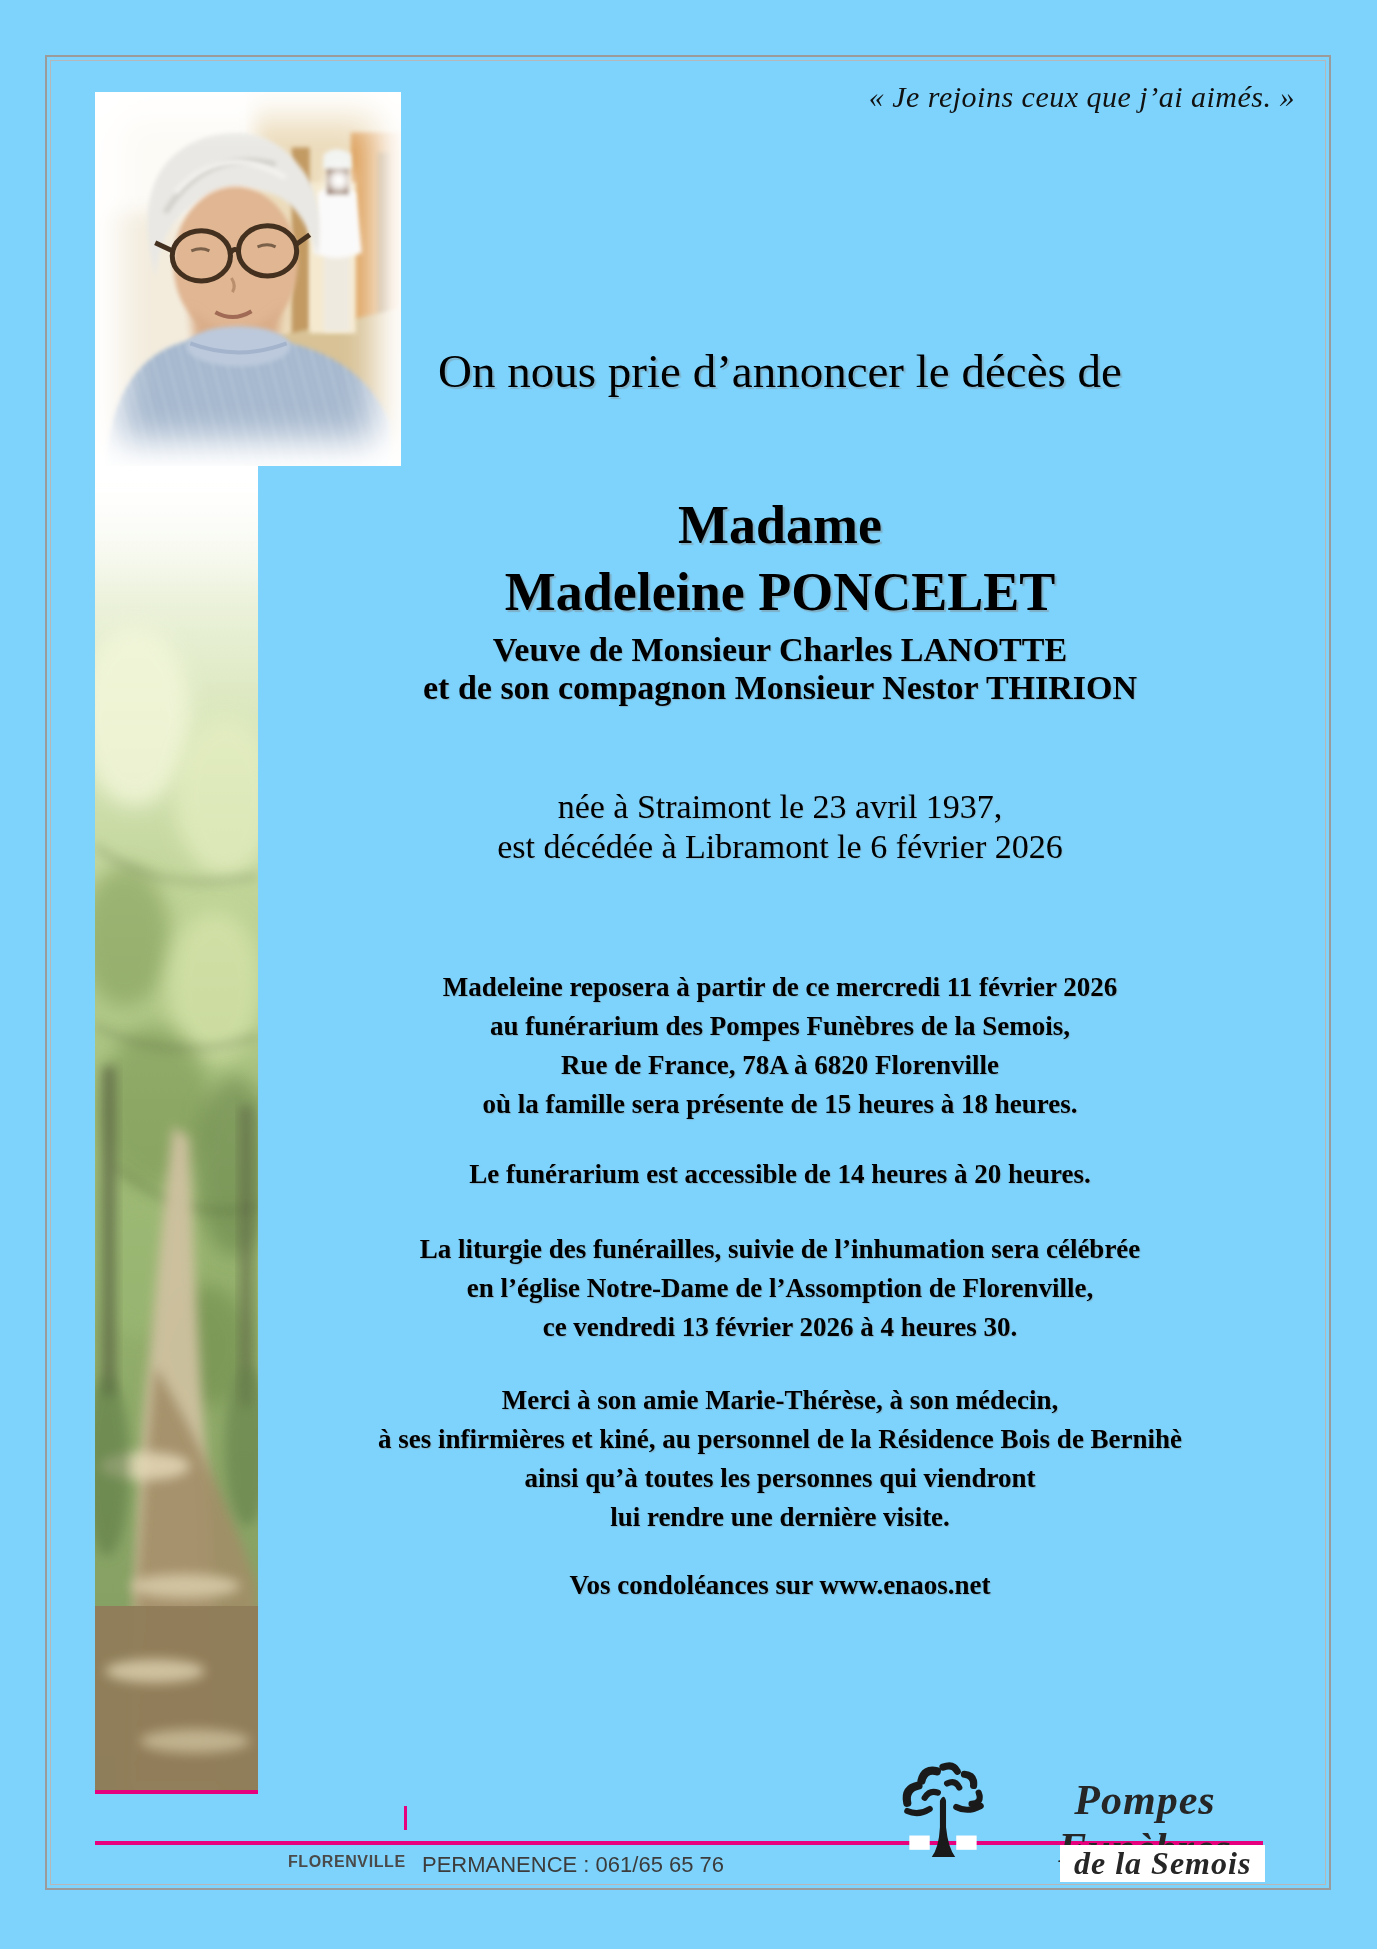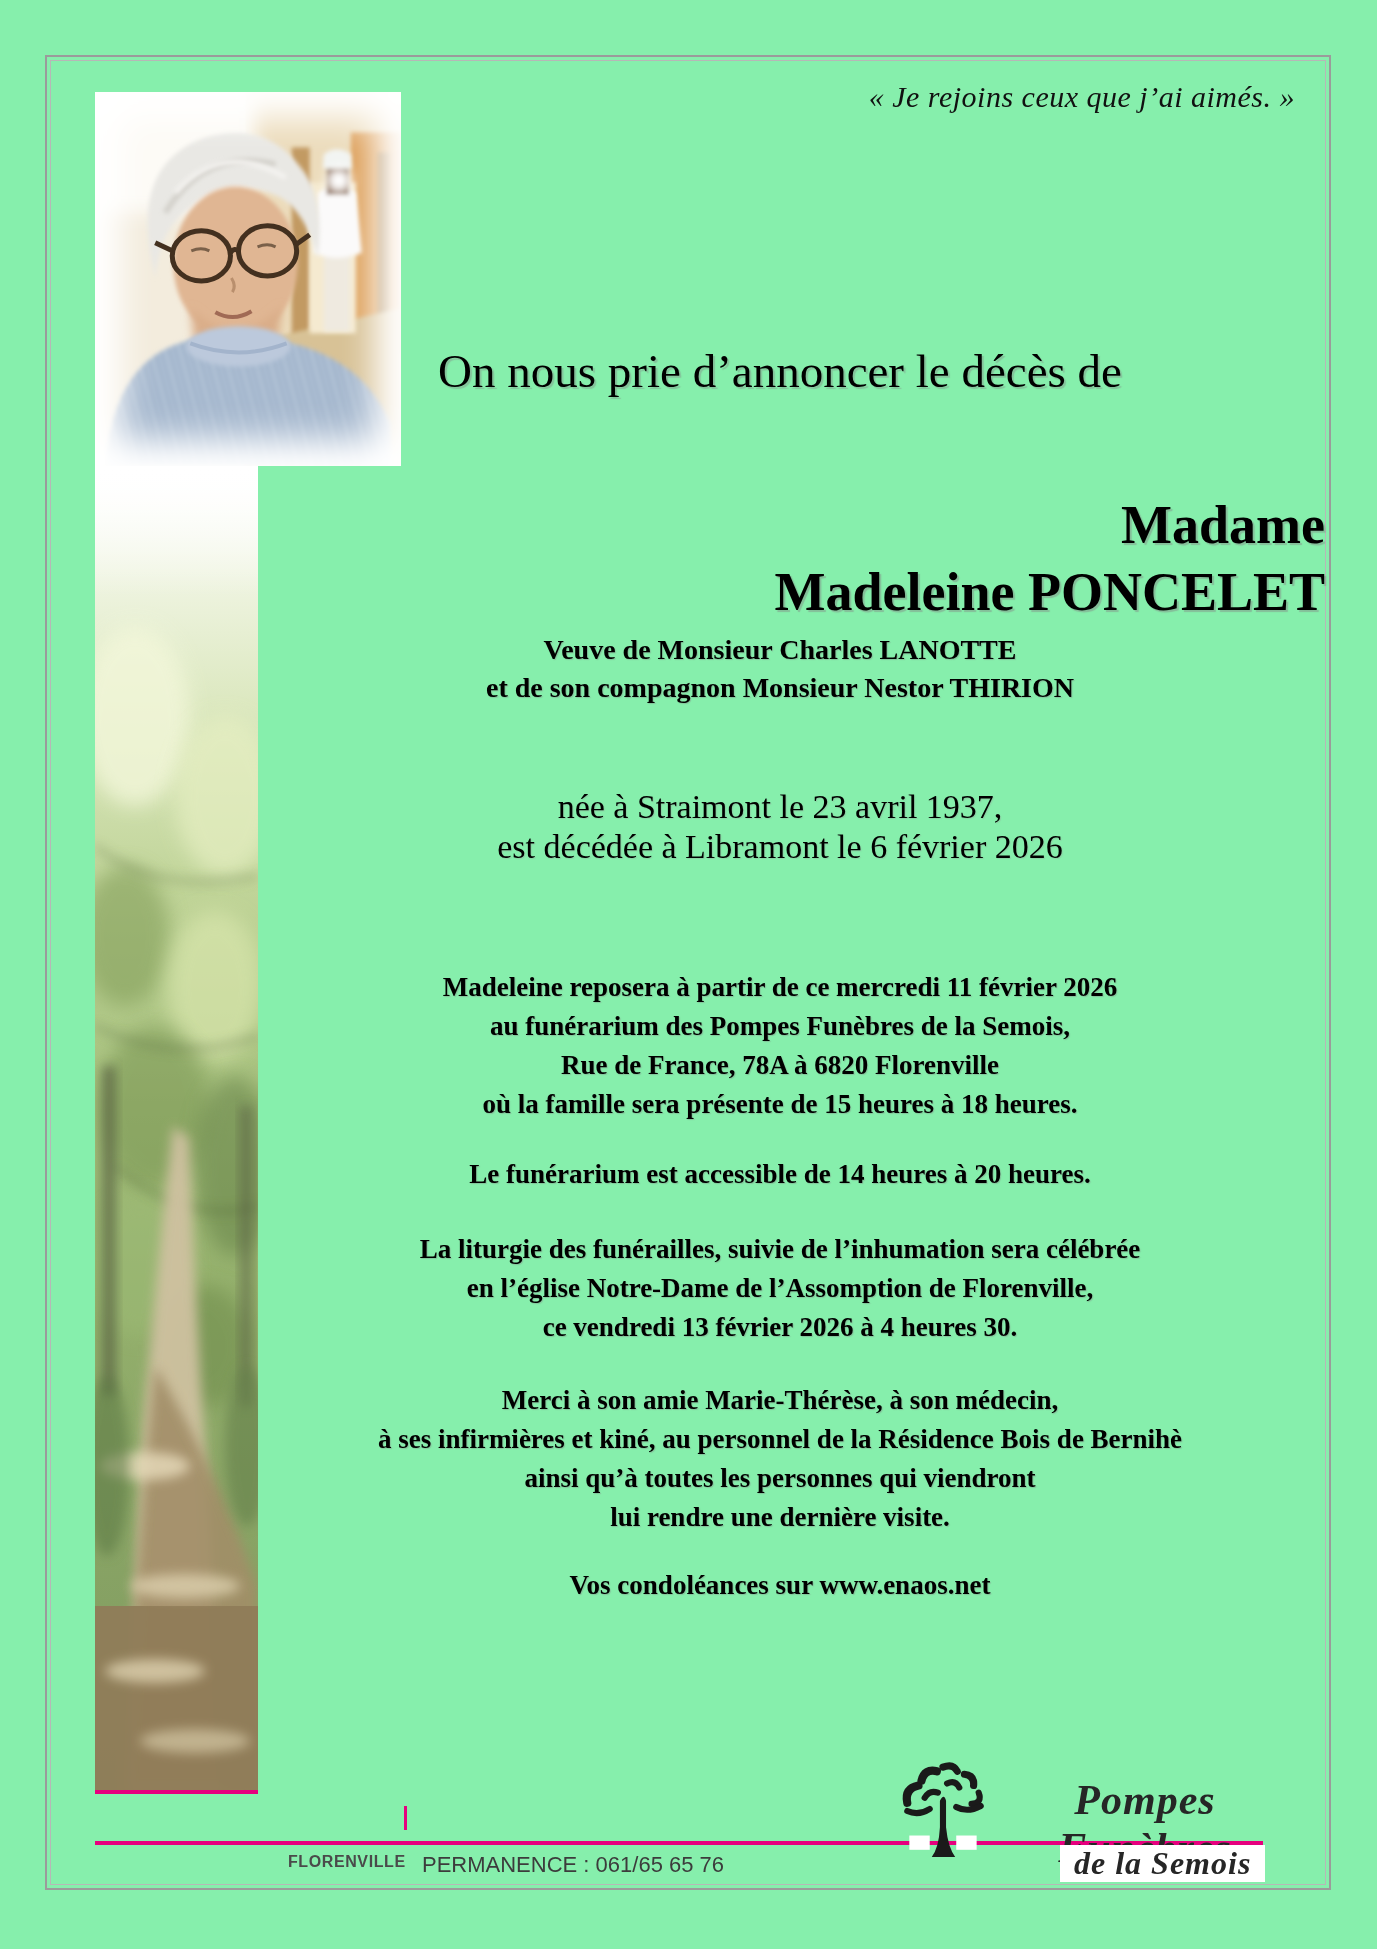--- a/index.html
+++ b/index.html
@@ -1,17 +1,17 @@
 <!DOCTYPE html>
 <html style="--accent: #e6007e;"><head>
 <meta charset="utf-8">
 <style>
   html,body{margin:0;padding:0;background:#fff;}
   .page{
-    position:relative;width:1377px;height:1949px;background:#86efac;
+    position:relative;width:1377px;height:1949px;background:#7dd3fc;
     font-family:"Liberation Serif","DejaVu Serif",serif;color:#000;overflow:hidden;
   }
   .border-outer{
     position:absolute;left:45px;top:55px;right:46px;bottom:59px;
     border:2px solid #9b9b9b;
   }
   .border-inner{
     position:absolute;left:3px;top:3px;right:3px;bottom:3px;
     border:1px solid #b7b7b7;
   }
@@ -24,22 +24,22 @@
   .portrait svg{display:block;width:100%;height:100%;}
   .feather{position:absolute;left:0;top:0;right:0;bottom:0;
     box-shadow:inset 0 0 34px 26px #ffffff;pointer-events:none;}
   .strip{position:absolute;left:95px;top:466px;width:163px;height:1326px;}
   .strip svg{display:block;width:100%;height:100%;}
   .strip-line{position:absolute;left:95px;top:1790px;width:163px;height:4px;background:var(--accent);}
   
   .col{position:absolute;left:235px;width:1090px;text-align:center;}
   .intro{top:344px;font-size:47px;text-shadow:2px 2px 1px rgba(130,130,130,.4);}
   .title-block{top:492px;font-weight:bold;font-size:54px;line-height:67px;
-    text-shadow:2px 2px 1px rgba(130,130,130,.45);text-align:right;}
-  .relations{top:631px;font-weight:bold;font-size:28px;line-height:38px;
+    text-shadow:2px 2px 1px rgba(130,130,130,.45);}
+  .relations{top:631px;font-weight:bold;font-size:34px;line-height:38px;
     text-shadow:1px 1px 1px rgba(130,130,130,.4);}
   .vitals{top:741px;font-size:34px;line-height:40px;text-shadow:1px 1px 1px rgba(150,150,150,.35);margin-top:46px;}
   .para{font-weight:bold;font-size:27px;line-height:39px;
     text-shadow:1px 1px 1px rgba(130,130,130,.4);}
   .p-repose{top:968px;}
   .p-access{top:1155px;}
   .p-liturgy{top:1230px;}
   .p-thanks{top:1381px;}
   .p-condol{top:1566px;}
   .p-notice{top:1631px;}

